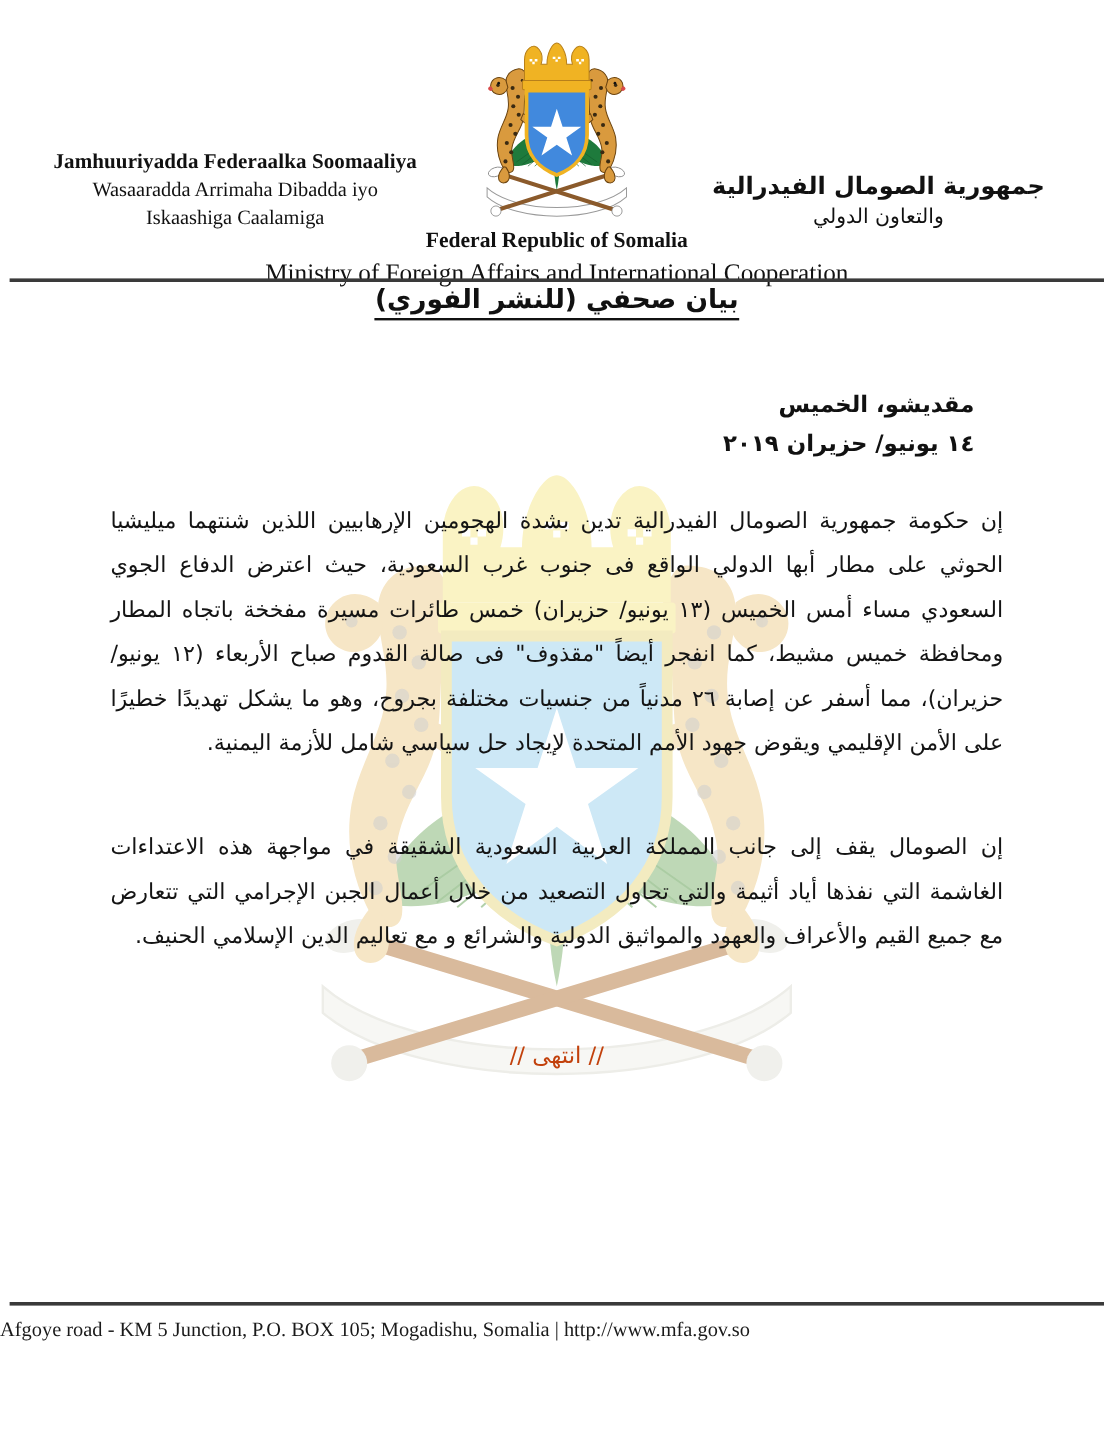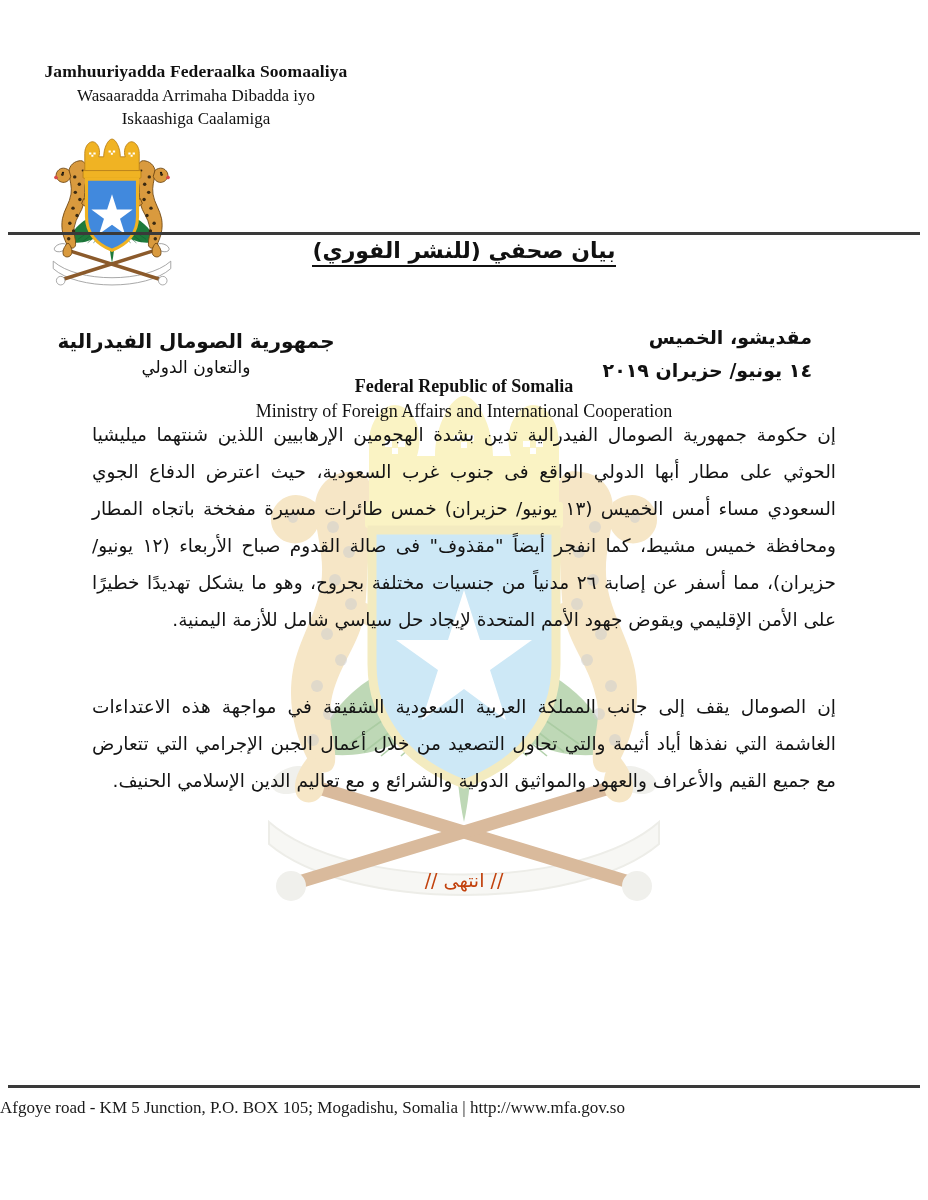--- a/index.html
+++ b/index.html
@@ -40,23 +40,22 @@
 
   
   .header {
     position: relative;
     z-index: 3;
     padding: 28px 26px 0 26px;
     height: 196px;
   }
   .header-row {
     display: flex;
-    align-items: flex-start;
+    align-items: flex-end;
     justify-content: space-between;
-    flex-direction: column;
   }
   .header-left {
     width: 340px;
     text-align: center;
     padding-top: 32px;
   }
   .header-left .line1 {
     font-weight: bold;
     font-size: 17.5px;
     letter-spacing: 0.1px;
@@ -101,21 +100,21 @@
   .header-titles {
     text-align: center;
     margin-top: -6px;
   }
   .header-titles .t1 {
     font-weight: bold;
     font-size: 18px;
     line-height: 1.4;
   }
   .header-titles .t2 {
-    font-size: 18px;
+    font-size: 21px;
     line-height: 1.4;
   }
 
   .rule-top {
     position: absolute;
     left: 8px;
     right: 8px;
     top: 232px;
     height: 3px;
     background: #3a3a3a;

